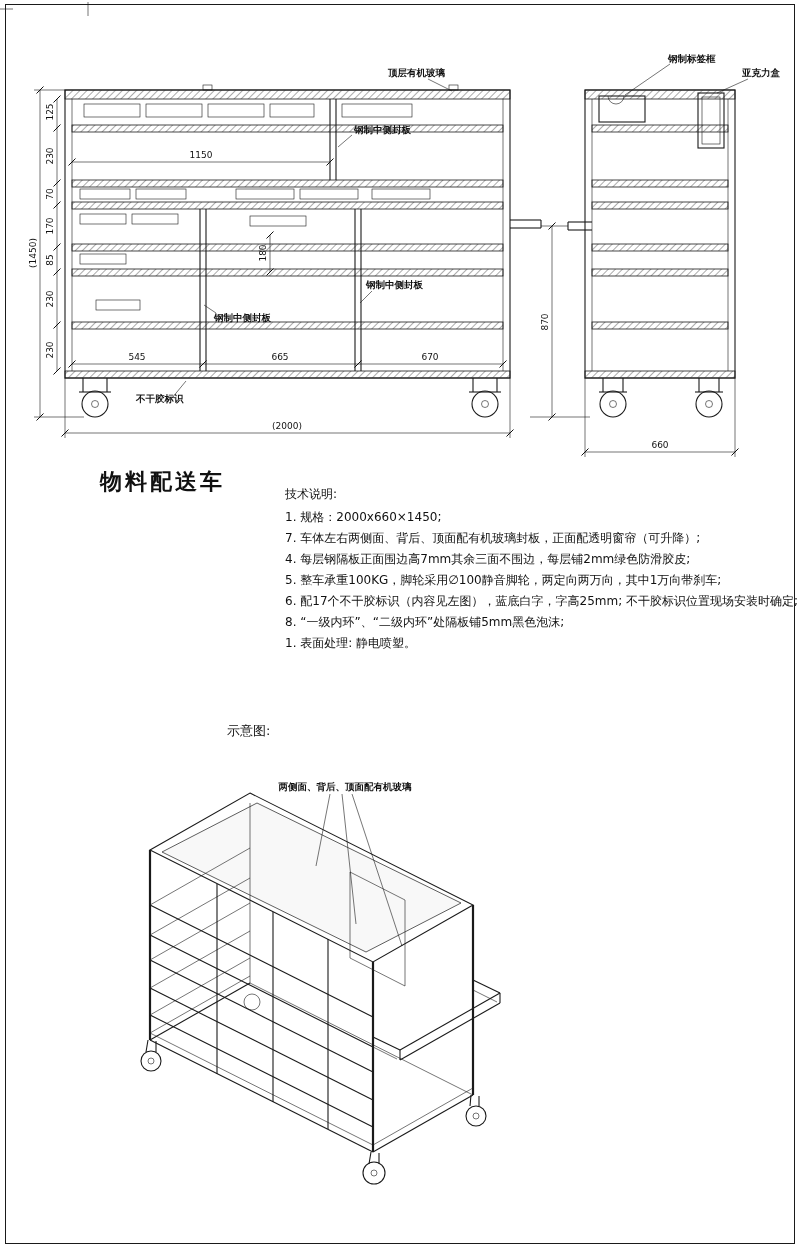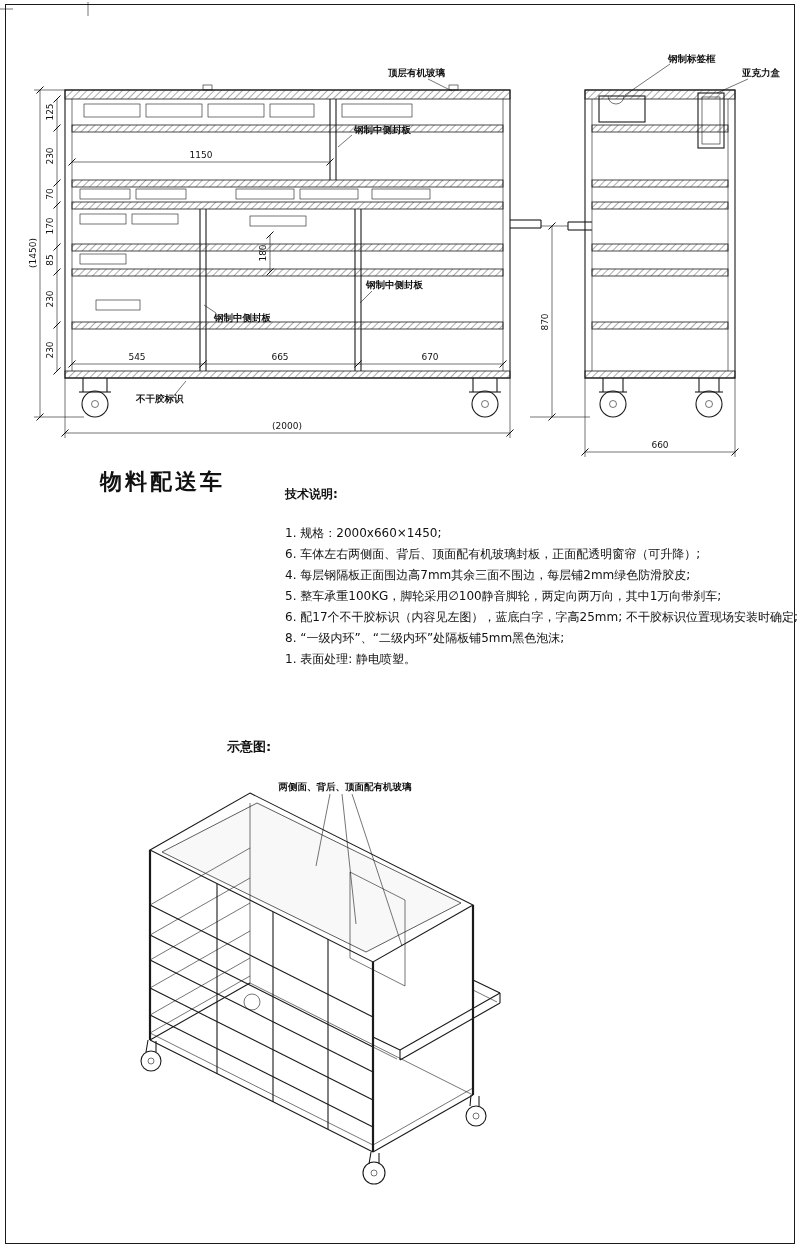--- a/index.html
+++ b/index.html
@@ -10,22 +10,22 @@
   .s1{stroke:#1a1a1a;stroke-width:1.1;fill:none;}
   .s0{stroke:#1a1a1a;stroke-width:0.6;fill:none;}
   .p{stroke:#1a1a1a;stroke-width:2.2;fill:none;}
   .dim{stroke:#1a1a1a;stroke-width:0.6;fill:none;}
   .band{fill:url(#hatch);stroke:#1a1a1a;stroke-width:0.8;}
   .glass{fill:#f8f8f8;stroke:#1a1a1a;stroke-width:0.7;}
   text.d{font-family:"DejaVu Sans",sans-serif;font-size:9px;fill:#111;}
   text.c{font-family:"DejaVu Sans",sans-serif;font-size:9.5px;font-weight:bold;fill:#111;}
   #title{position:absolute;left:88px;top:467px;font-size:22px;font-weight:600;letter-spacing:3px;margin-left:12px;}
   #notes{position:absolute;left:285px;top:484px;font-size:12px;line-height:21px;white-space:nowrap;}
-  #notes .heading{margin-bottom:18px;font-weight:bold;}
-  #schematic-heading{position:absolute;left:227px;top:738px;font-size:13px;font-weight:bold;}
+  #notes .heading{margin-bottom:2px;}
+  #schematic-heading{position:absolute;left:227px;top:722px;font-size:13px;font-weight:normal;}
 </style>
 </head>
 <body>
 
 <div id="page">
   <div id="frame"></div>
 
   <svg width="800" height="470" viewBox="0 0 800 470">
     <defs>
       <pattern id="hatch" width="5" height="5" patternUnits="userSpaceOnUse" patternTransform="rotate(45)">
@@ -244,21 +244,21 @@
       <text class="c" x="742" y="76">亚克力盒</text>
       <line class="s0" x1="748" y1="79" x2="717" y2="93"></line>
     </g>
   </svg>
 
   <div id="title">物料配送车</div>
 
   <div id="notes">
     <div class="heading">技术说明:</div>
     <div class="line">1. 规格：2000x660×1450;</div>
-    <div class="line">6. 车体左右两侧面、背后、顶面配有机玻璃封板，正面配透明窗帘（可升降）;</div>
+    <div class="line">7. 车体左右两侧面、背后、顶面配有机玻璃封板，正面配透明窗帘（可升降）;</div>
     <div class="line">4. 每层钢隔板正面围边高7mm其余三面不围边，每层铺2mm绿色防滑胶皮;</div>
     <div class="line">5. 整车承重100KG，脚轮采用∅100静音脚轮，两定向两万向，其中1万向带刹车;</div>
     <div class="line">6. 配17个不干胶标识（内容见左图），蓝底白字，字高25mm; 不干胶标识位置现场安装时确定;</div>
     <div class="line">8. “一级内环”、“二级内环”处隔板铺5mm黑色泡沫;</div>
     <div class="line">1. 表面处理: 静电喷塑。</div>
   </div>
 
   <div id="schematic-heading">示意图:</div>
 
   <svg width="800" height="518" viewBox="0 0 800 518" style="top:730px">

